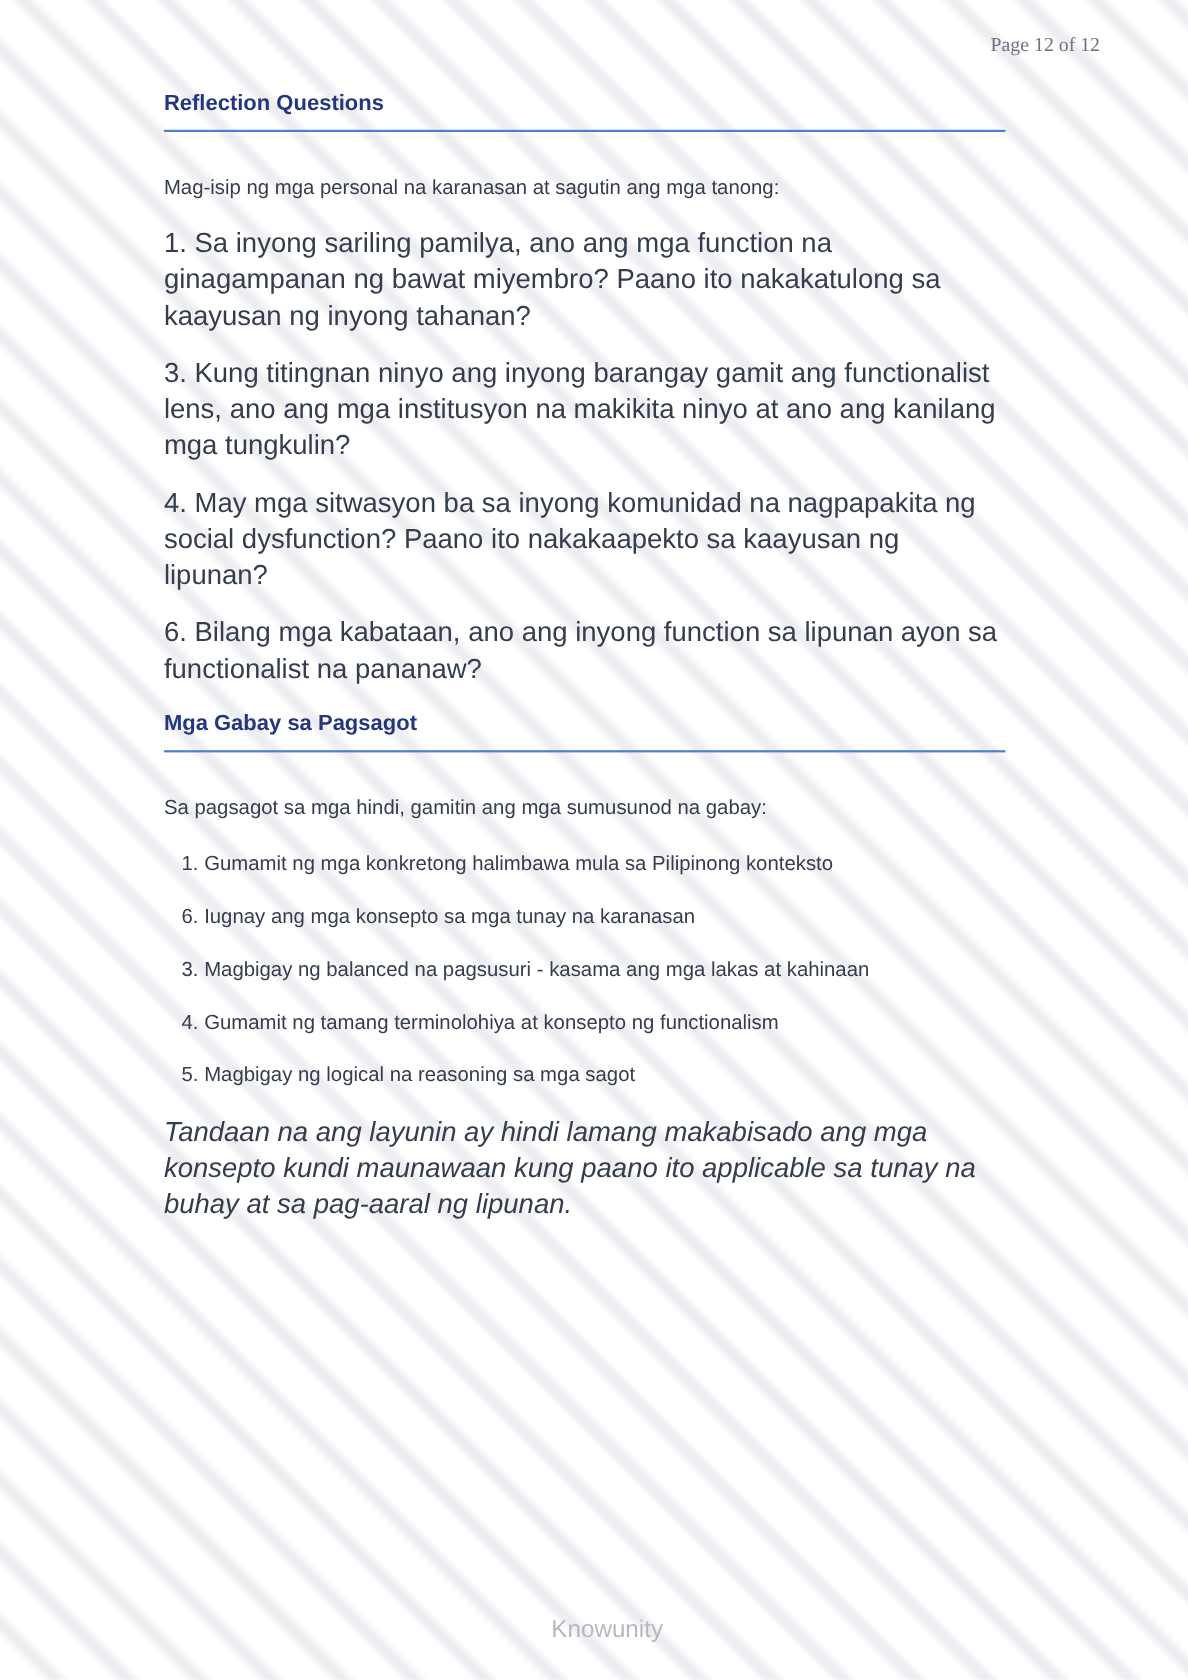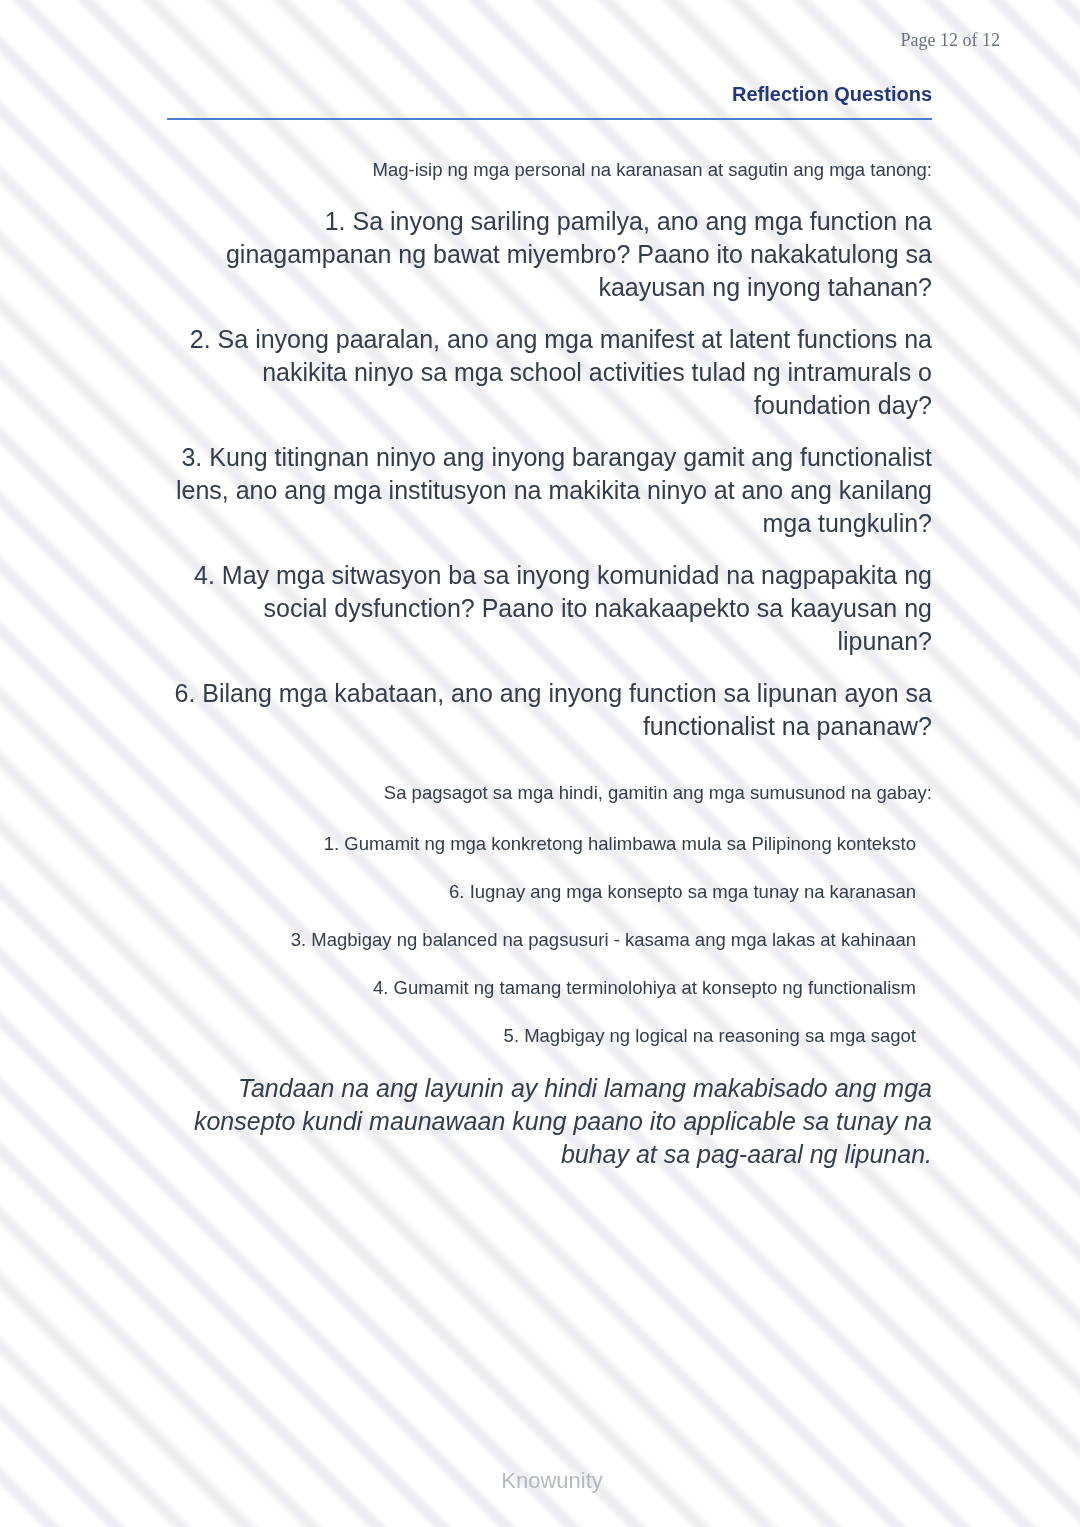--- a/index.html
+++ b/index.html
@@ -27,21 +27,21 @@
     );
   }
   .page-number{
     position:absolute;top:30px;right:80px;
     font-family:"Liberation Serif",serif;
     font-size:18px;line-height:20px;
     color:var(--page-number);
     text-align:center;
   }
   .content{
-    position:absolute;left:167px;top:0;width:765px;text-align:right;
+    position:absolute;left:149px;top:0;width:765px;
   }
   section.first{margin-top:83px;}
   section.second{margin-top:22px;}
   .section-heading{
     margin:0;
     font-size:20px;line-height:22px;font-weight:bold;
     color:var(--heading);
     padding-bottom:13px;
     border-bottom:2px solid var(--heading-underline);
   }
@@ -70,27 +70,27 @@
 <body>
 
 <div class="page-number">Page 12 of 12</div>
 
 <main class="content">
 
   <section class="first">
     <h2 class="section-heading">Reflection Questions</h2>
     <p class="intro">Mag-isip ng mga personal na karanasan at sagutin ang mga tanong:</p>
     <p class="para">1. Sa inyong sariling pamilya, ano ang mga function na ginagampanan ng bawat miyembro? Paano ito nakakatulong sa kaayusan ng inyong tahanan?</p>
-    <p class="para">2. Sa inyong paaralan, ano ang mga manifest at latent functions na nakikita ninyo sa mga school activities tulad ng intramurals o foundation day?</p>
     <p class="para">3. Kung titingnan ninyo ang inyong barangay gamit ang functionalist lens, ano ang mga institusyon na makikita ninyo at ano ang kanilang mga tungkulin?</p>
     <p class="para">4. May mga sitwasyon ba sa inyong komunidad na nagpapakita ng social dysfunction? Paano ito nakakaapekto sa kaayusan ng lipunan?</p>
     <p class="para">6. Bilang mga kabataan, ano ang inyong function sa lipunan ayon sa functionalist na pananaw?</p>
   </section>
 
   <section class="second">
+    <h2 class="section-heading">Mga Gabay sa Pagsagot</h2>
     <p class="intro">Sa pagsagot sa mga hindi, gamitin ang mga sumusunod na gabay:</p>
     <div class="guide-list">
       <p>1. Gumamit ng mga konkretong halimbawa mula sa Pilipinong konteksto</p>
       <p>6. Iugnay ang mga konsepto sa mga tunay na karanasan</p>
       <p>3. Magbigay ng balanced na pagsusuri - kasama ang mga lakas at kahinaan</p>
       <p>4. Gumamit ng tamang terminolohiya at konsepto ng functionalism</p>
       <p>5. Magbigay ng logical na reasoning sa mga sagot</p>
     </div>
     <p class="para closing">Tandaan na ang layunin ay hindi lamang makabisado ang mga konsepto kundi maunawaan kung paano ito applicable sa tunay na buhay at sa pag-aaral ng lipunan.</p>
   </section>

